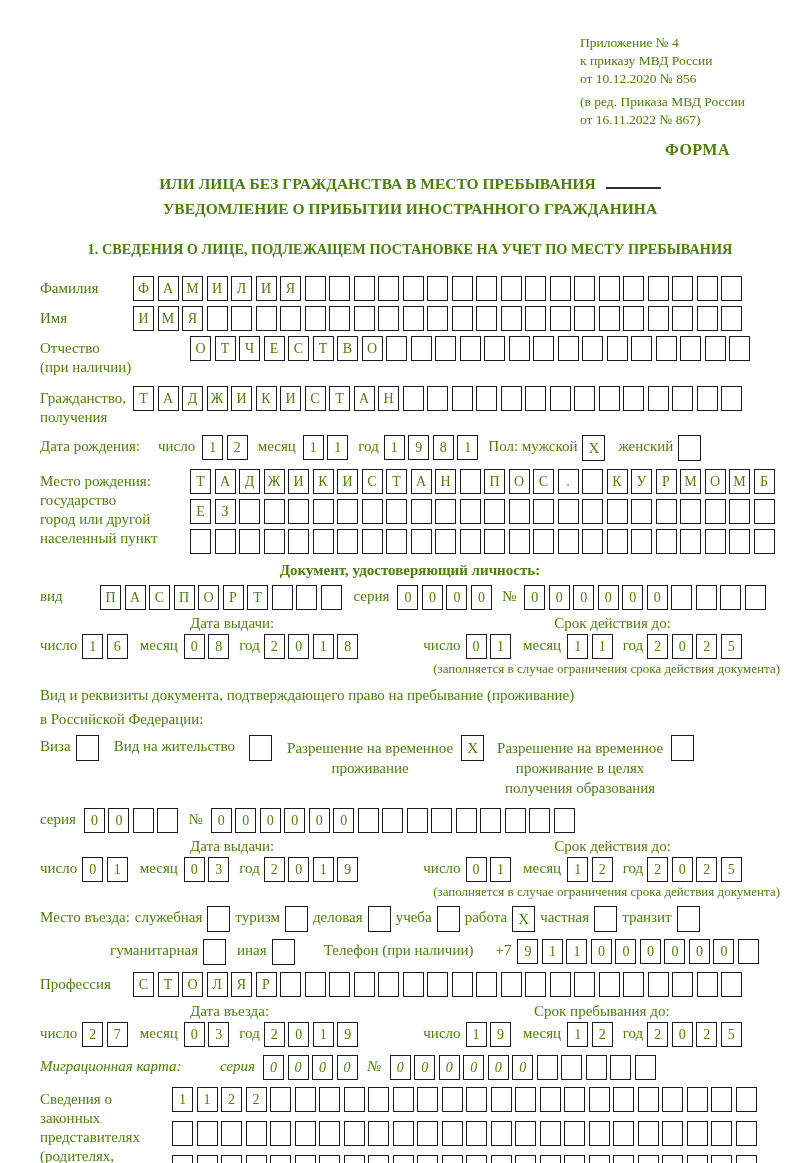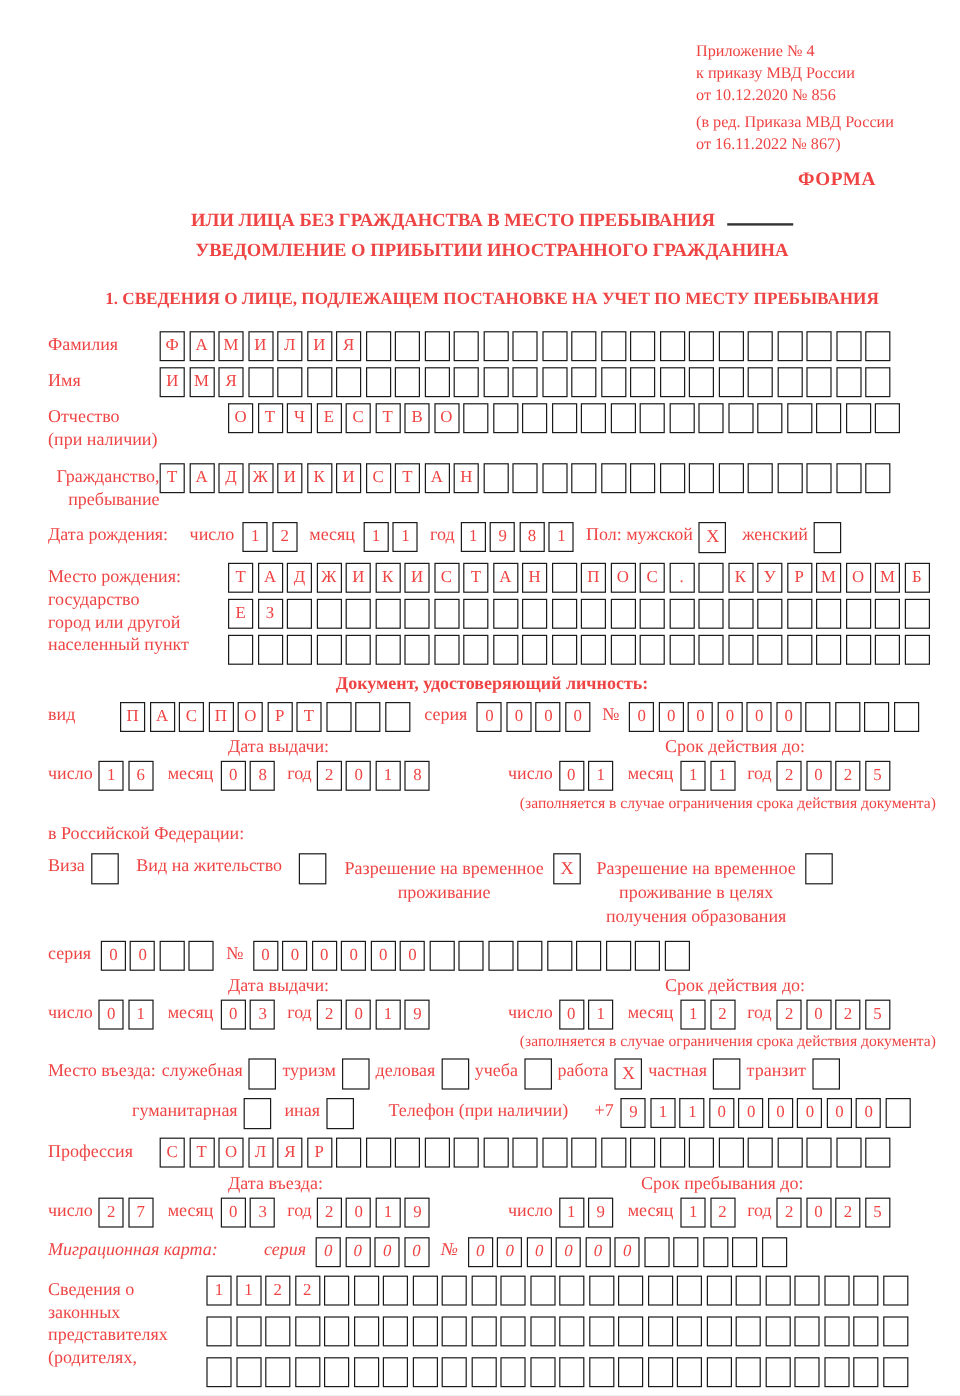--- a/index.html
+++ b/index.html
@@ -1,18 +1,18 @@
 <!DOCTYPE html>
 <html><head>
 <meta charset="utf-8">
 <style>
   html,body { margin:0; padding:0; background:#e8e8e8; }
   .page {
     width:800px; height:1163px; margin:0 auto; background:#ffffff;
-    font-family:"Liberation Serif","DejaVu Serif",serif; color:#ef4444;
+    font-family:"Liberation Serif","DejaVu Serif",serif; color:#4d7c0f;
     font-size:15px; box-sizing:border-box; padding:34px 20px 0 40px;
     position:relative; overflow:hidden;
   }
   .hdr-block { margin-left:540px; line-height:18px; font-size:13.5px; }
   .hdr-block .rev { margin-top:5px; }
   .form-label { text-align:right; padding-right:50px; font-weight:bold; font-size:16px; margin-top:12px; letter-spacing:0.5px; }
   .title { text-align:center; font-weight:bold; font-size:15.5px; line-height:25px; margin-top:12px; }
   .blank-line { display:inline-block; width:55px; border-bottom:2px solid #333; height:14px; margin-left:10px; }
   .sec-heading { text-align:center; font-weight:bold; font-size:14.3px; margin-top:20px; }
   .rows { margin-top:18px; }
@@ -147,24 +147,24 @@
           <span class="cell"></span>
           <span class="cell"></span>
           <span class="cell"></span>
           <span class="cell"></span>
           <span class="cell"></span>
           <span class="cell"></span>
           <span class="cell"></span>
         </div>
     </div>
 
-    <div class="frow" style="margin-bottom:8px;text-align:right;">
+    <div class="frow" style="margin-bottom:8px;">
       <div class="flabel" style="width:93px;">
         <div>Гражданство,</div>
-        <div>пребывание</div>
+        <div>получения</div>
       </div>
       <div class="cells">
           <span class="cell">Т</span>
           <span class="cell">А</span>
           <span class="cell">Д</span>
           <span class="cell">Ж</span>
           <span class="cell">И</span>
           <span class="cell">К</span>
           <span class="cell">И</span>
           <span class="cell">С</span>
@@ -378,20 +378,21 @@
           <span class="cell">2</span>
           <span class="cell">0</span>
           <span class="cell">2</span>
           <span class="cell">5</span>
         </div>
     </div>
 
     <div class="note">(заполняется в случае ограничения срока действия документа)</div>
 
     <div style="line-height:24px;">
+      <div>Вид и реквизиты документа, подтверждающего право на пребывание (проживание)</div>
       <div>в Российской Федерации:</div>
     </div>
 
     <div class="frow" style="margin-top:4px; margin-bottom:10px;">
       <span class="il">Виза</span>
       <span class="checkbox"></span>
       <span class="il" style="margin-left:10px;">Вид на жительство</span>
       <span class="checkbox" style="margin-left:14px;"></span>
       <div class="opt-label-multi" style="margin-left:10px;">
         <div>Разрешение на временное</div>

